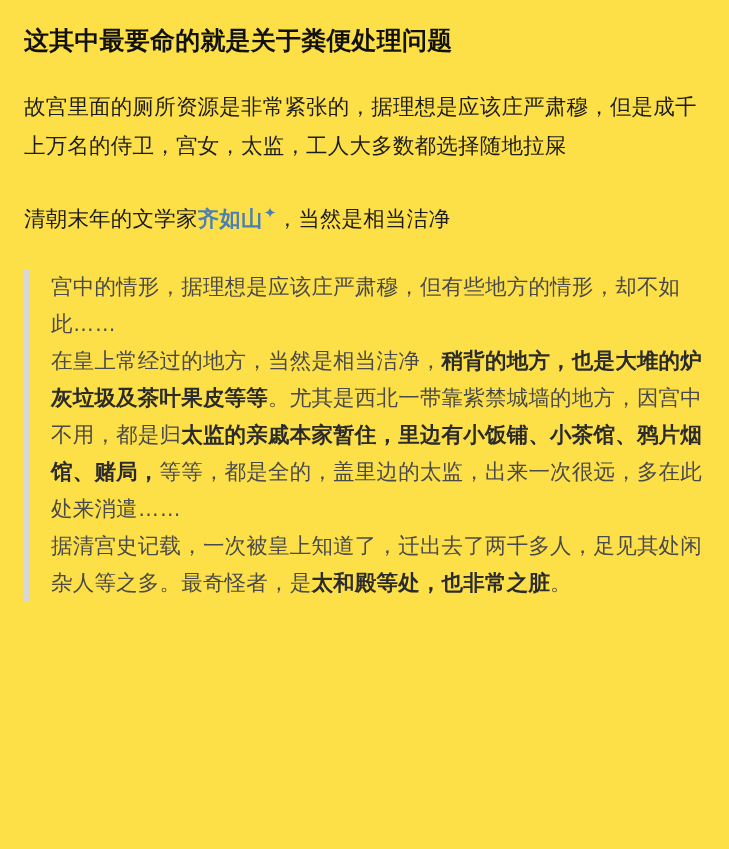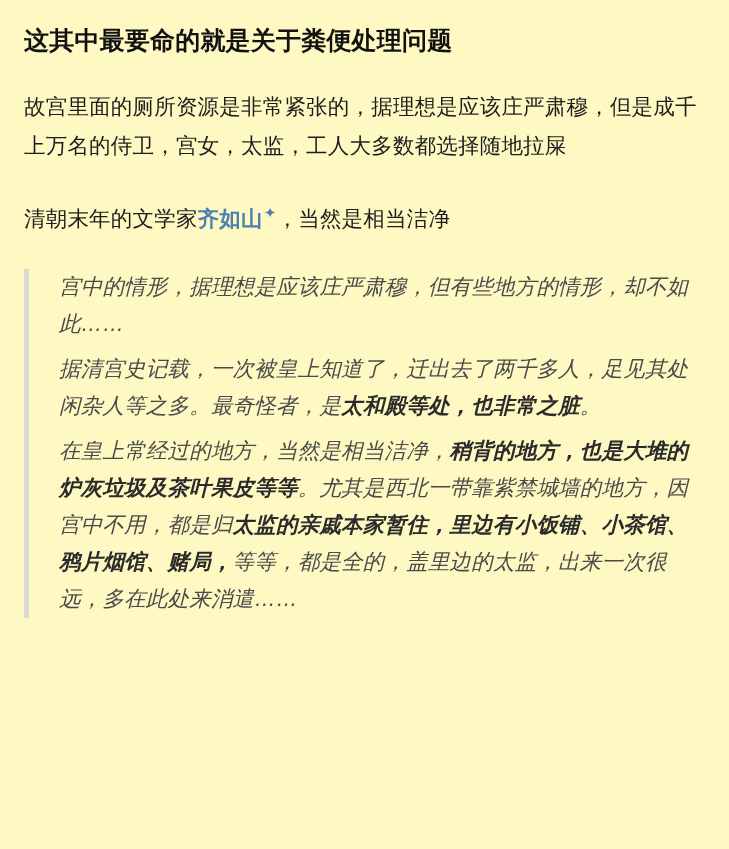--- a/index.html
+++ b/index.html
@@ -12,21 +12,21 @@
     height: 849px;
     font-family: "Liberation Sans", sans-serif;
     color: #1a1a1a;
     overflow: hidden;
   }
   .page {
     width: 729px;
     height: 849px;
     box-sizing: border-box;
     padding: 18px 24px 0 24px;
-    background: #fef9c3;
+    background: #fde047;
   }
   .heading {
     font-size: 25px;
     font-weight: bold;
     line-height: 1.35;
     color: #111111;
     letter-spacing: 0.2px;
     margin: 6px 0 30px 0;
   }
   .para {
@@ -53,40 +53,39 @@
   }
   .quote {
     border-left: 5px solid #d8d8d8;
     padding-left: 22px;
     margin: 0;
     color: #474747;
   }
   .quote p {
     font-size: 21.5px;
     line-height: 1.72;
-    margin: 8px;
+    margin: 0;
     letter-spacing: 0.2px;
     color: #4a4a4a;
-    font-style: italic;
   }
   .quote b {
     color: #2b2b2b;
     font-weight: bold;
   }
 </style>
 </head>
 <body>
 
 <div class="page">
 
   <h1 class="heading">这其中最要命的就是关于粪便处理问题</h1>
 
   <p class="para">故宫里面的厕所资源是非常紧张的，据理想是应该庄严肃穆，但是成千上万名的侍卫，宫女，太监，工人大多数都选择随地拉屎</p>
 
   <p class="para second"><span>清朝末年的文学家</span><a class="link" href="#">齐如山</a><span class="link-mark">✦</span><span>，当然是相当洁净</span></p>
 
   <blockquote class="quote">
     <p>宫中的情形，据理想是应该庄严肃穆，但有些地方的情形，却不如此……</p>
+    <p><span>在皇上常经过的地方，当然是相当洁净，</span><b>稍背的地方，也是大堆的炉灰垃圾及茶叶果皮等等</b><span>。尤其是西北一带靠紫禁城墙的地方，因宫中不用，都是归</span><b>太监的亲戚本家暂住，里边有小饭铺、小茶馆、鸦片烟馆、赌局，</b><span>等等，都是全的，盖里边的太监，出来一次很远，多在此处来消遣……</span></p>
     <p><span>据清宫史记载，一次被皇上知道了，迁出去了两千多人，足见其处闲杂人等之多。最奇怪者，是</span><b>太和殿等处，也非常之脏</b><span>。</span></p>
-    <p><span>在皇上常经过的地方，当然是相当洁净，</span><b>稍背的地方，也是大堆的炉灰垃圾及茶叶果皮等等</b><span>。尤其是西北一带靠紫禁城墙的地方，因宫中不用，都是归</span><b>太监的亲戚本家暂住，里边有小饭铺、小茶馆、鸦片烟馆、赌局，</b><span>等等，都是全的，盖里边的太监，出来一次很远，多在此处来消遣……</span></p>
   </blockquote>
 
 </div>
 
 </body></html>

